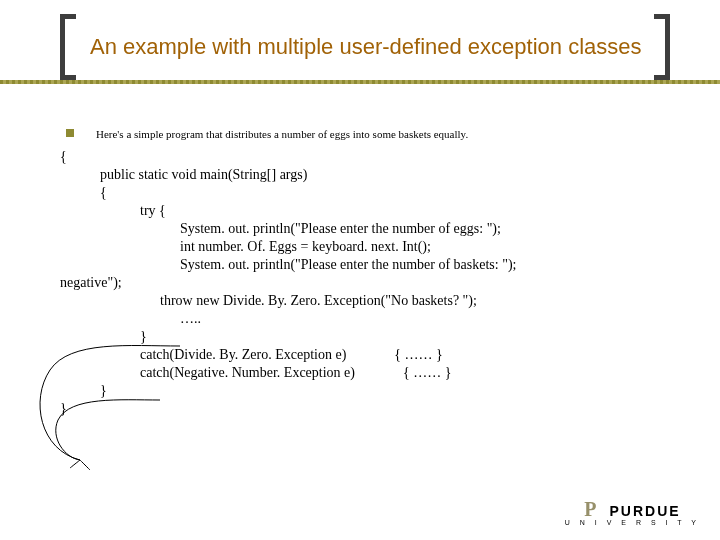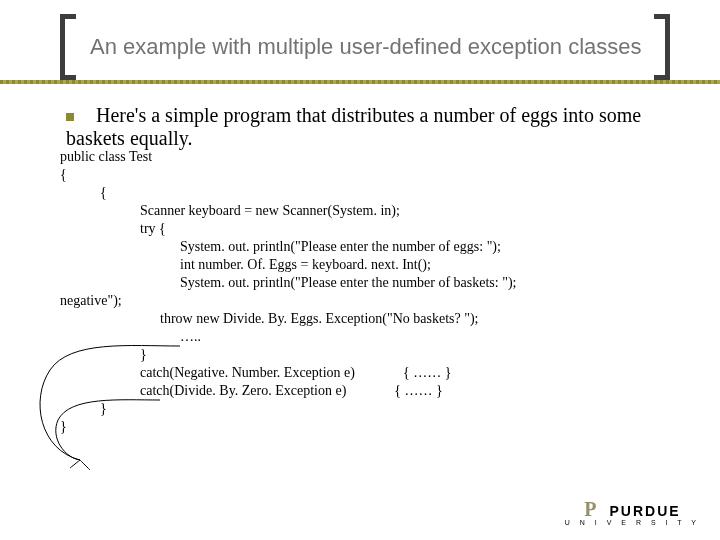--- a/index.html
+++ b/index.html
@@ -33,29 +33,29 @@
       #8e8a32 0,#8e8a32 3px,
       #aca654 3px,#aca654 6px
     );
   }
   .title{
     position:absolute;
     left:90px;
     top:34px;
     font-family:Arial,Helvetica,sans-serif;
     font-size:22px;
-    color:#737373;
+    color:#a16207;
     white-space:nowrap;
   }
   
   .intro{
     position:absolute;
-    left:66px;top:104px;
+    left:66px;top:128px;
     right:30px;
-    font-size:20px;
+    font-size:11px;
   }
   .intro .sq{
     display:inline-block;width:8px;height:8px;
     background:#8e8a32;margin-right:22px;
     position:relative;top:-1px;
   }
   
   .code{
     position:absolute;
     left:60px;top:148px;
@@ -121,34 +121,33 @@
 </div>
 
 <div class="title">An example with multiple user-defined exception classes</div>
 <div class="rule"></div>
 
 <div class="intro">
   <span class="sq"></span><span>Here's a simple program that distributes a number of eggs into some baskets equally.</span>
 </div>
 
 <div class="code">
-  <div>public class Test</div>
   <div>{</div>
+  <div class="i1">public static void main(String[] args)</div>
   <div class="i1">{</div>
-  <div class="i2">Scanner keyboard = new Scanner(System. in);</div>
   <div class="i2">try {</div>
   <div class="i3">System. out. println("Please enter the number of eggs: ");</div>
   <div class="i3">int number. Of. Eggs = keyboard. next. Int();</div>
   <div class="i3">System. out. println("Please enter the number of baskets: ");</div>
   <div>negative");</div>
-  <div><span class="throw2">throw new Divide. By. Eggs. Exception("No baskets? ");</span></div>
+  <div><span class="throw2">throw new Divide. By. Zero. Exception("No baskets? ");</span></div>
   <div class="i3">…..</div>
   <div class="i2">}</div>
+  <div class="i2"><span>catch(Divide. By. Zero. Exception e)</span><span class="catch-tail">{        …… }</span></div>
   <div class="i2"><span>catch(Negative. Number. Exception e)</span><span class="catch-tail">{        …… }</span></div>
-  <div class="i2"><span>catch(Divide. By. Zero. Exception e)</span><span class="catch-tail">{        …… }</span></div>
   <div class="i1">}</div>
   <div>}</div>
 </div>
 
 <svg class="arrow" viewBox="0 0 200 180">
   <path d="M170 46 C120 46 60 40 40 70 C20 100 30 150 70 160 C70 160 60 168 60 168 M70 160 C70 160 80 170 80 170" stroke="#000" stroke-width="1" fill="none"></path>
   <path d="M150 100 C110 100 60 96 48 120 C40 138 55 158 70 160" stroke="#000" stroke-width="1" fill="none"></path>
 </svg>
 
 <div class="logo">

